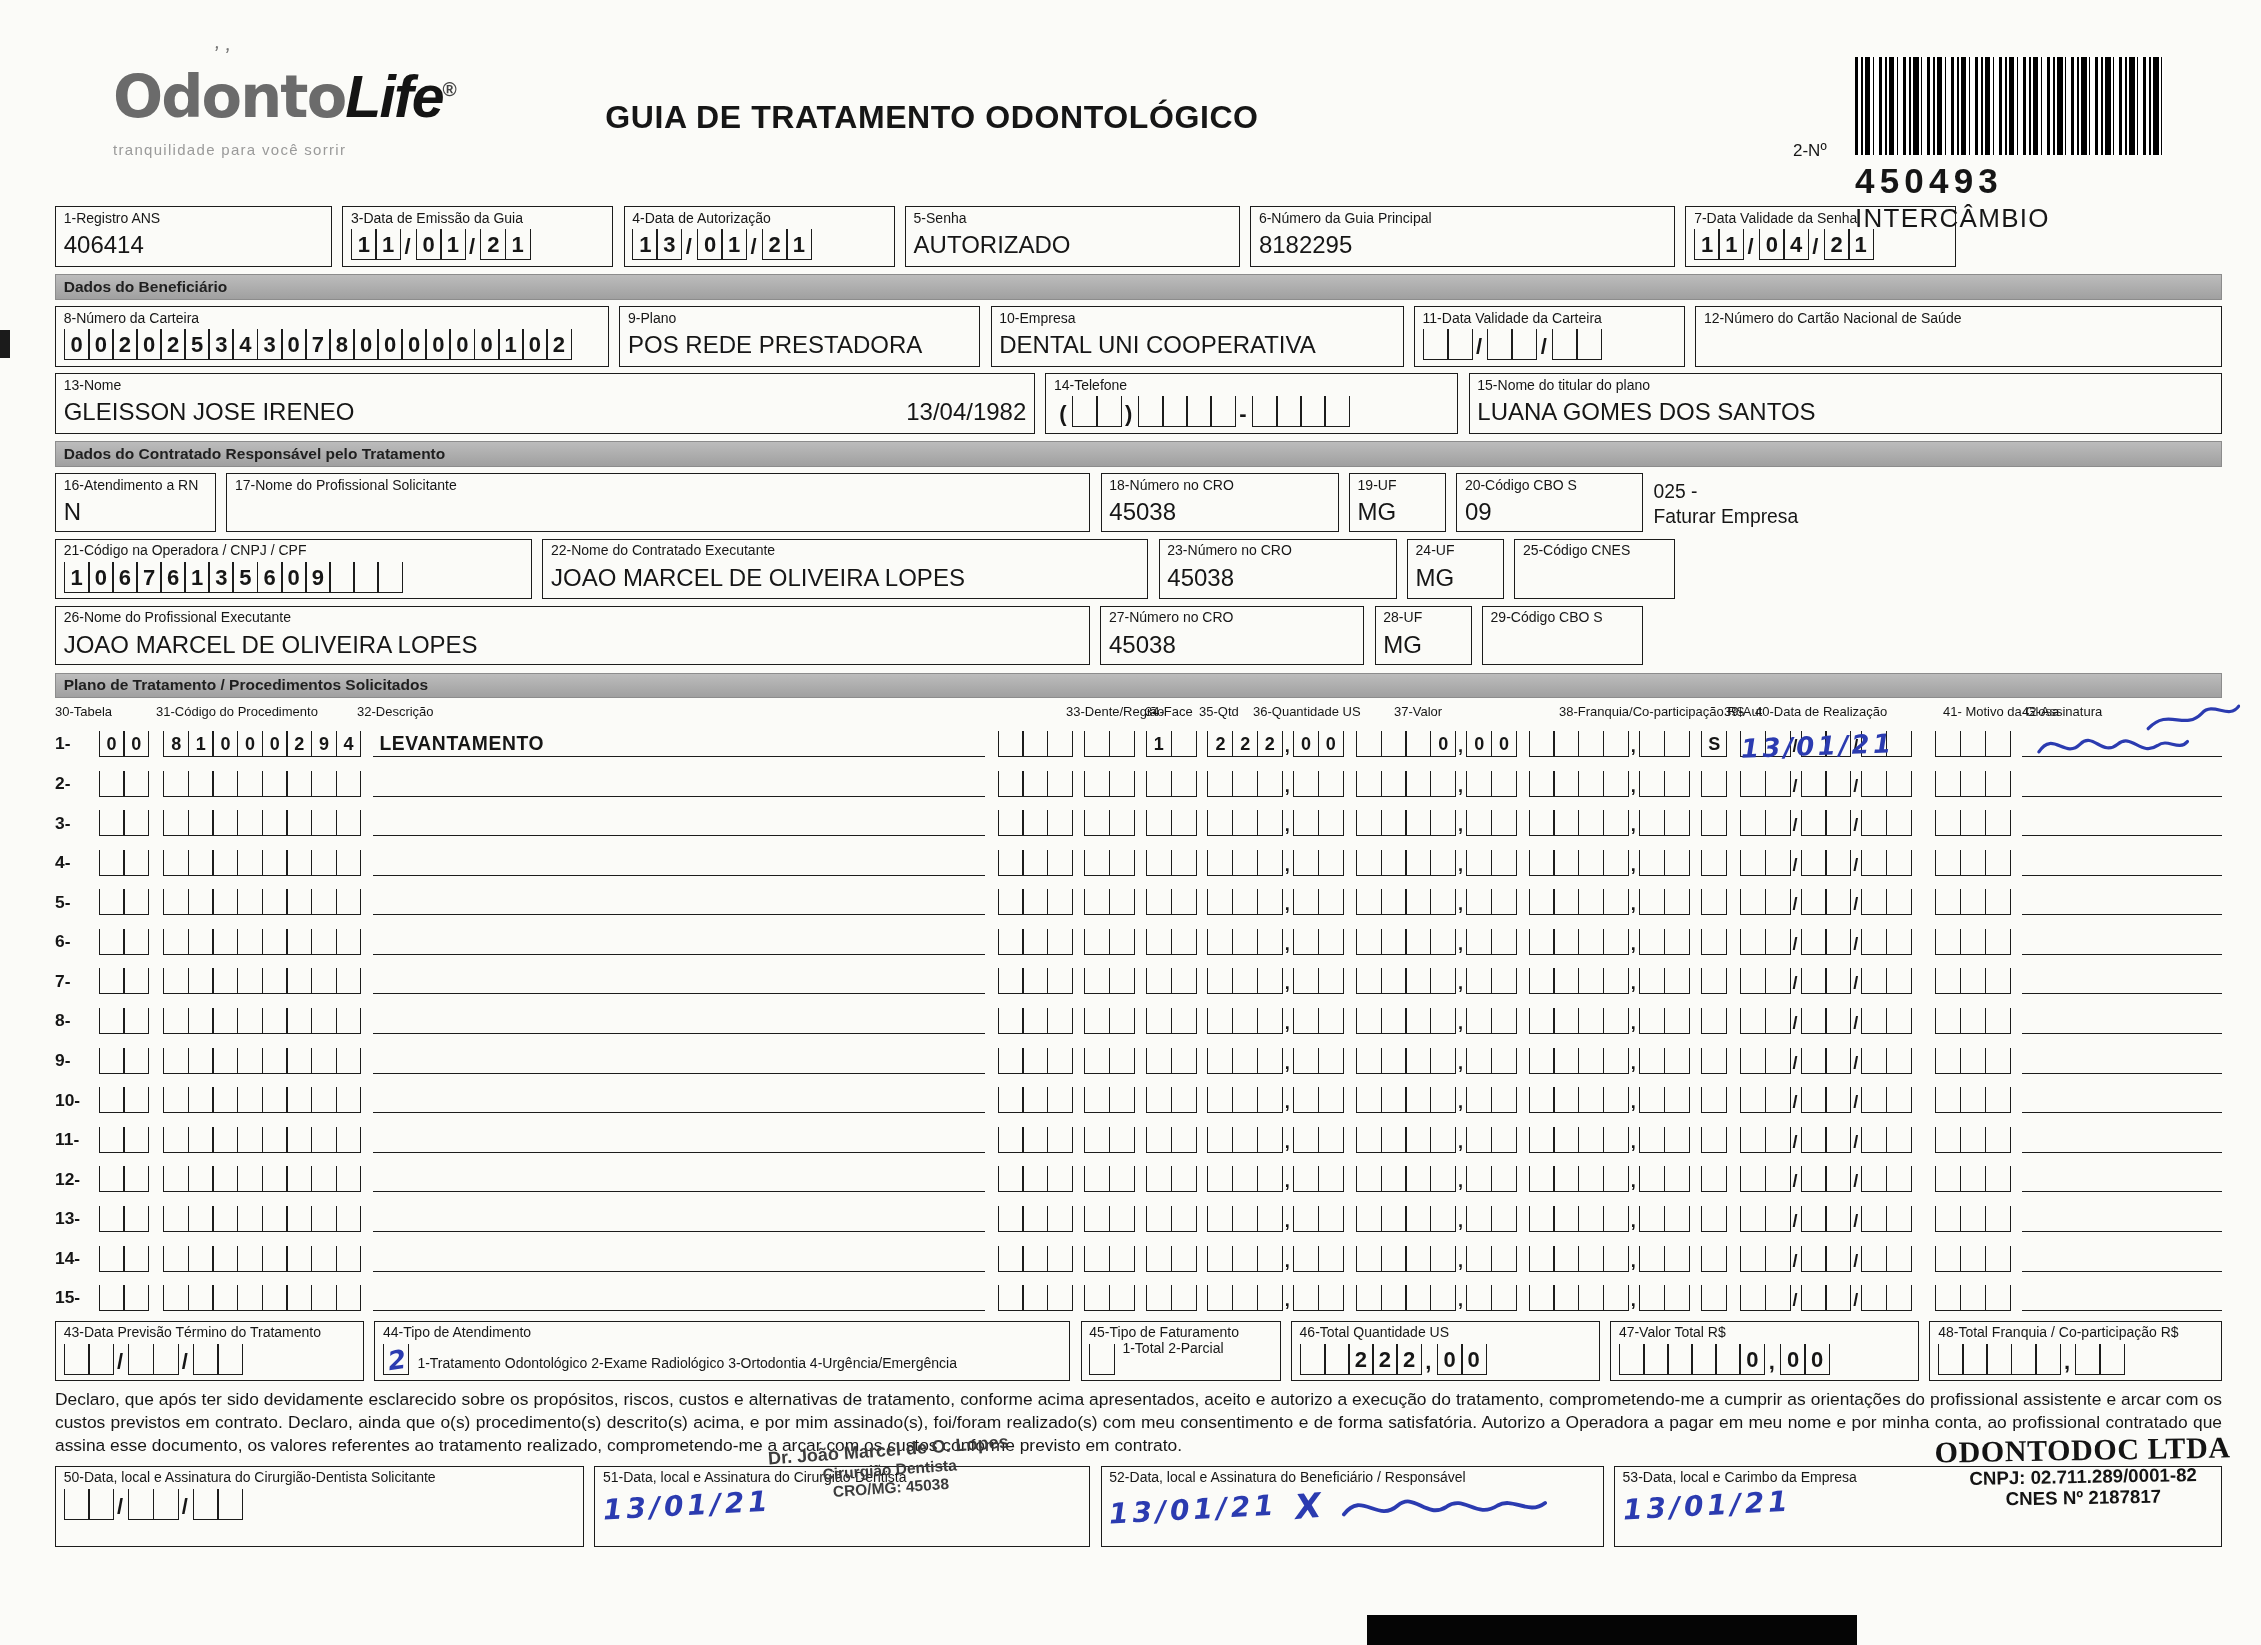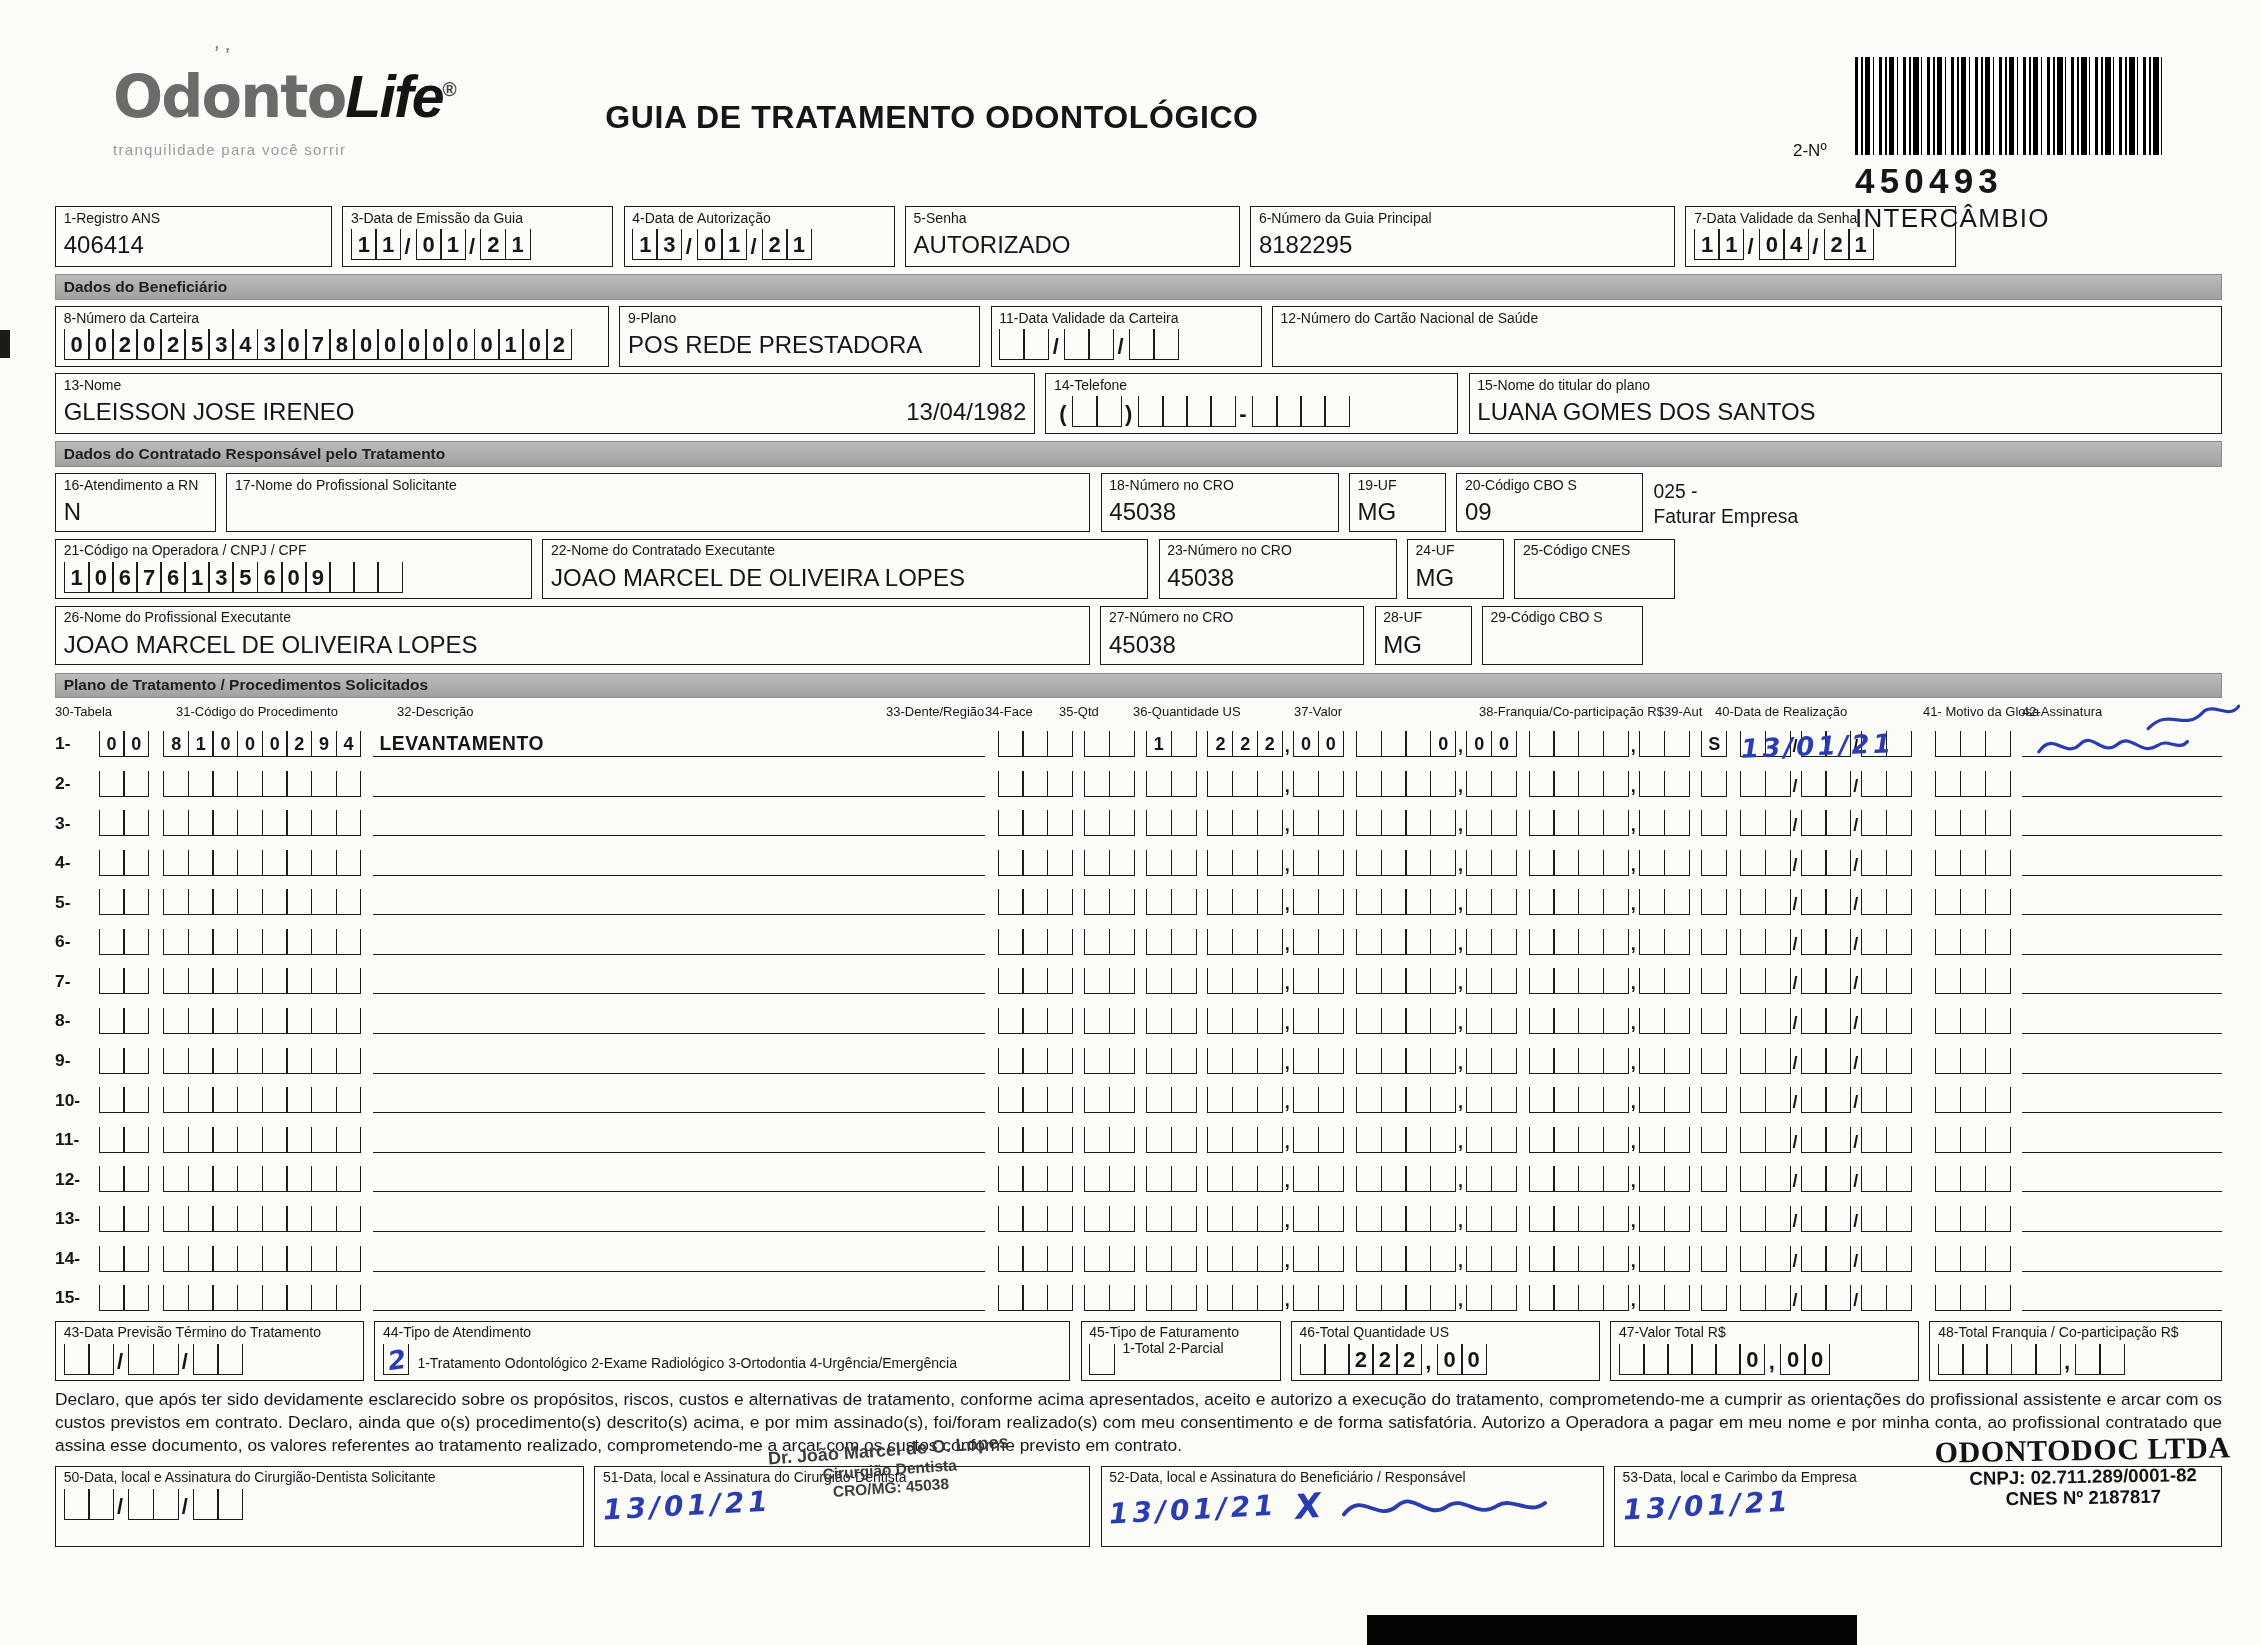--- a/index.html
+++ b/index.html
@@ -35,21 +35,21 @@
   .comb .cell{display:inline-flex;align-items:flex-end;justify-content:center;border-left:1.9px solid #1c1c1c;border-right:1.9px solid #1c1c1c;border-bottom:1.9px solid #1c1c1c;margin-right:-1.9px;font-weight:bold}
   .comb .sep{font-weight:bold;align-self:flex-end}
   .comb.lg .cell{width:26px;height:31px;font-size:22px;padding-bottom:1.3px}
   .comb.lg .sep{font-size:22px;margin:0 5.2px}
   .comb.sm .cell{width:26px;height:26px;font-size:18px;border-width:1.3px;margin-right:-1.3px;padding-bottom:0.6px}
   .comb.sm .sep{font-size:18px;margin:0 3.2px}
 
   .note-block{align-self:flex-start;padding-top:6.4px;font-size:19.3px;line-height:1.3}
 
   
-  .proc-head{display:flex;gap:24px;font-size:13px;margin:2.6px 0 7.7px;position:relative}
+  .proc-head{display:flex;gap:4px;font-size:13px;margin:2.6px 0 7.7px;position:relative}
   .proc-head span{white-space:nowrap;overflow:visible}
   .proc-row{display:flex;gap:11.6px;align-items:flex-end;margin-bottom:9.7px}
   .pnum{font-size:17.4px;font-weight:bold;padding-bottom:2.6px}
   .cw-numtab{width:97px}.cw-num{width:32px}.cw-tab{width:53px}.cw-cod{width:197px}
   .cw-desc{flex:1 1 auto;min-width:0}.cw-dente{width:75px}.cw-face{width:50px}.cw-qtd{width:50px}
   .cw-qus{width:137px}.cw-val{width:161px}.cw-fra{width:161px}.cw-aut{width:27px}
   .cw-data{width:184px}.cw-mot{width:75px}.cw-sig{width:200px}
   .descline{border-bottom:1.9px solid #1c1c1c;height:26px;display:flex;align-items:flex-end;padding:0 3.9px 1.3px 6.4px;margin:0 1.3px}
   .descval{font-size:19.3px;font-weight:bold;letter-spacing:0.6px}
   .sigline{border-bottom:1.3px solid #1c1c1c;height:26px;position:relative}
@@ -185,20 +185,24 @@
             <span class="cell">0</span>
             <span class="cell">0</span>
             <span class="cell">1</span>
             <span class="cell">0</span>
             <span class="cell">2</span>
           </span>
       </div>
       <div class="field" style="width:361px">
         <div class="lbl">9-Plano</div>
         <div class="val">POS REDE PRESTADORA</div>
+      </div>
+      <div class="field" style="width:413px">
+        <div class="lbl">10-Empresa</div>
+        <div class="val">DENTAL UNI  COOPERATIVA</div>
       </div>
       <div class="field" style="width:271px">
         <div class="lbl">11-Data Validade da Carteira</div>
         <span class="comb lg">
             <span class="cell">&nbsp;</span>
             <span class="cell">&nbsp;</span>
             <span class="sep">/</span>
             <span class="cell">&nbsp;</span>
             <span class="cell">&nbsp;</span>
             <span class="sep">/</span>

